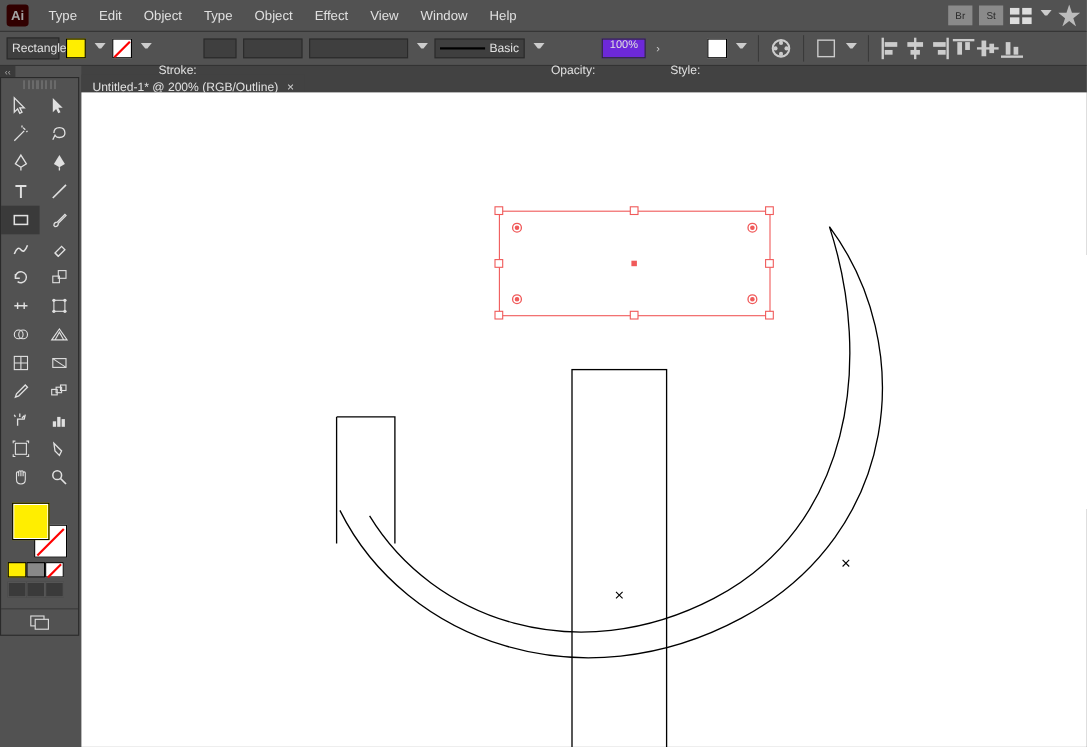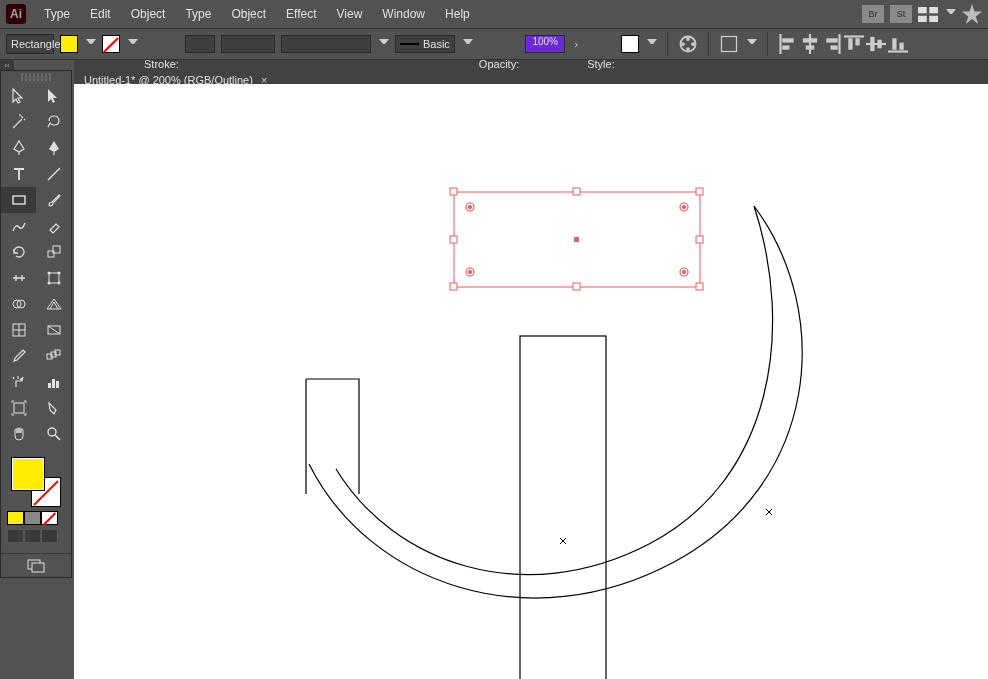--- a/index.html
+++ b/index.html
@@ -18,21 +18,21 @@
   .optbar { height: 32px; background: #525252; border-top: 1px solid #333; border-bottom: 1px solid #333; display: flex; align-items: center; padding: 0 6px; gap: 6px; font-size: 11px; }
   .shape-name { width: 48px; padding: 3px 4px; background: #3f3f3f; border: 1px solid #2a2a2a; }
   .swatch { width: 18px; height: 18px; border: 1px solid #000; display: inline-block; vertical-align: middle; }
   .swatch.yellow { background: #ffee00; }
   .swatch.nostroke { background: #fff; position: relative; }
   .swatch.nostroke::after { content: ""; position: absolute; left: -2px; right: -2px; top: 50%; height: 2px; background: #ff0000; transform: rotate(-45deg); }
   .drop { width: 10px; height: 10px; border-left: 4px solid transparent; border-right: 4px solid transparent; border-top: 5px solid #ccc; display: inline-block; margin-left: 2px; }
   .opt-label { font-size: 11px; margin-top: 40px; }
   .small-input { width: 30px; height: 18px; background: #3f3f3f; border: 1px solid #2a2a2a; text-align: center; }
   .small-sel { width: 54px; height: 18px; background: #3f3f3f; border: 1px solid #2a2a2a; }
-  .basic-profile { width: 60px; height: 18px; background: #3f3f3f; border: 1px solid #2a2a2a; display: flex; align-items: center; padding: 0 4px; gap: 4px; }
+  .basic-profile { width: 82px; height: 18px; background: #3f3f3f; border: 1px solid #2a2a2a; display: flex; align-items: center; padding: 0 4px; gap: 4px; }
   .basic-profile .line { flex: 1; height: 2px; background: #000; }
   .num-input { width: 40px; height: 18px; background: #6d28d9; border: 1px solid #2a2a2a; text-align: center; font-size: 10px; }
   .arr { width: 10px; height: 14px; color: #ccc; font-size: 10px; display: flex; align-items: center; justify-content: center; }
   .opt-sep { width: 1px; height: 24px; background: #3a3a3a; margin: 0 4px; }
   .opt-icon { width: 20px; height: 20px; display: flex; align-items: center; justify-content: center; color: #ccc; cursor: pointer; }
   .align-group { display: flex; gap: 2px; }
   
   
   .tabstrip { height: 40px; background: #424242; display: flex; align-items: center; margin-left: 74px; }
   .doc-tab { height: 24px; background: #424242; display: flex; align-items: center; padding: 0 10px; gap: 8px; font-size: 11px; }

